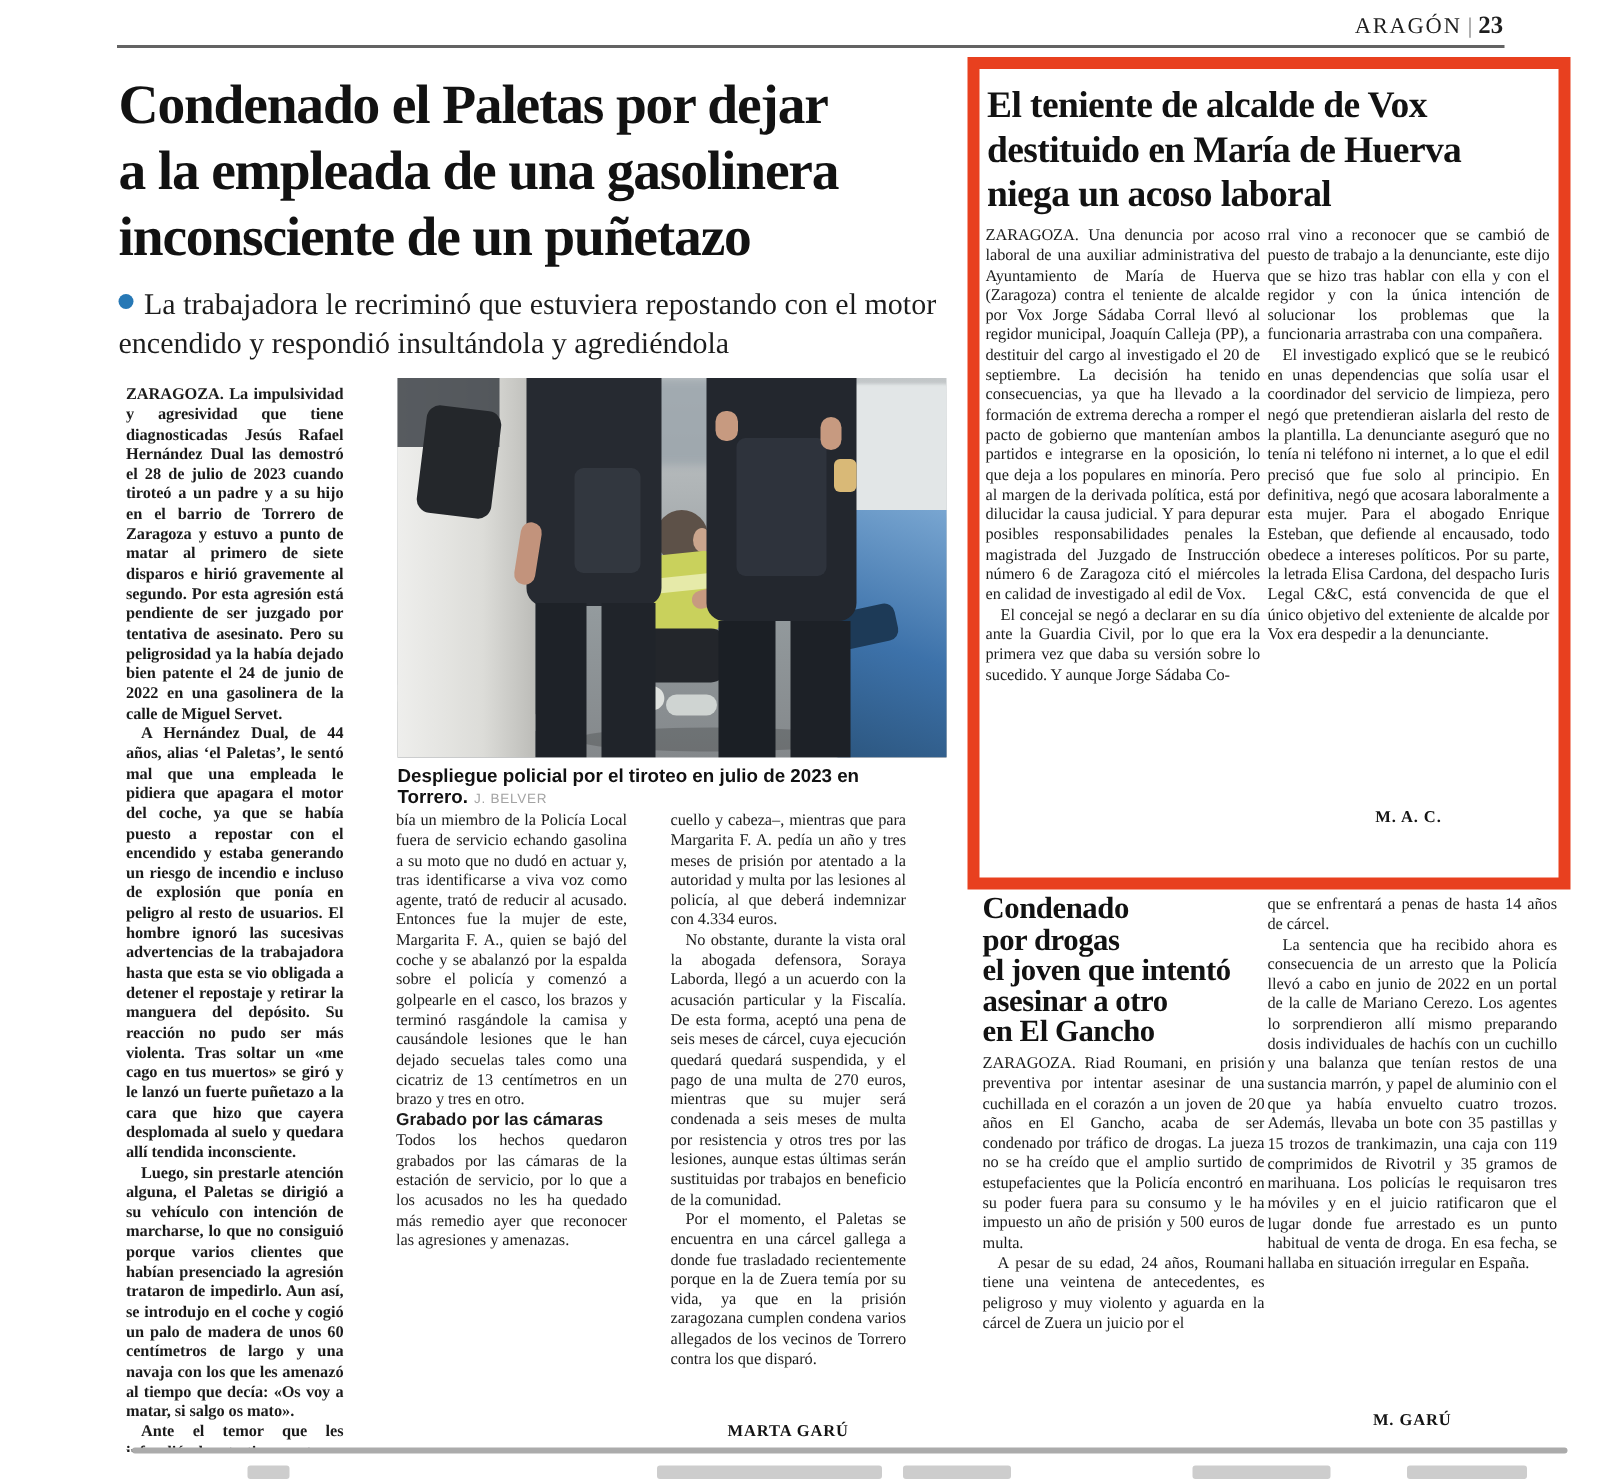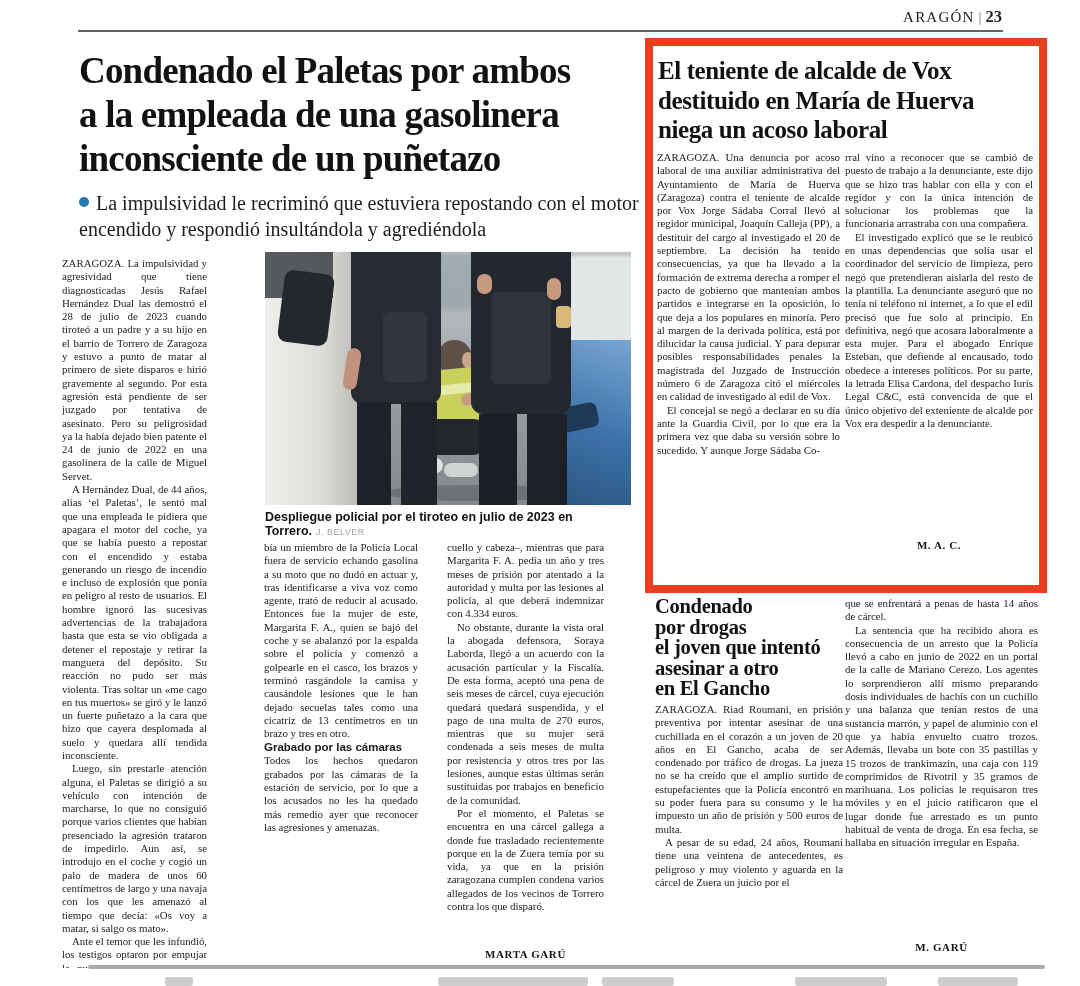--- a/index.html
+++ b/index.html
@@ -17,21 +17,21 @@
   .hdr-rule { position:absolute; left:78px; top:30px; width:925px; height:2px; background:#636363; }
   
   .m-headline { position:absolute; left:79px; top:49px; width:575px; }
   .m-headline div { font-size:37px; line-height:44px; font-weight:bold; letter-spacing:-0.8px; color:#121212; white-space:nowrap; }
   .standfirst { position:absolute; left:79px; top:191px; width:578px; font-size:20px; line-height:25.5px; color:#1d1d1d; }
   .bullet { display:inline-block; width:10px; height:10px; border-radius:50%; background:#2778b5; margin-right:7px; vertical-align:3px; }
   .col { position:absolute; font-size:10.9px; line-height:13.3px; text-align:justify; letter-spacing:-0.05px; overflow:hidden; color:#1c1c1c; }
   .col p { margin:0; }
   .col p.ind { text-indent:10px; }
   .col-subhead { font-family:"Liberation Sans",sans-serif; font-weight:bold; font-size:11.5px; line-height:14px; margin-top:5px; letter-spacing:0; text-align:left; }
-  .col1 { left:62px;  top:257px; width:145px; height:711px; }
+  .col1 { left:84px;  top:257px; width:145px; height:711px;font-weight:bold; }
   .col2 { left:264px; top:541px; width:154px; height:428px; }
   .col3 { left:447px; top:541px; width:157px; height:404px; }
   .byline { position:absolute; text-align:center; font-weight:bold; font-size:11px; letter-spacing:0.6px; color:#141414; }
   .byline-main { left:447px; top:948px; width:157px; }
   
   .photo { position:absolute; left:265px; top:252px; width:366px; height:253px; overflow:hidden;
            background:linear-gradient(180deg,#c3c7c9 0%,#afb4b6 30%,#939a9d 62%,#84888b 100%); }
   .photo div { position:absolute; }
   .ph-crowd { left:168px; top:0; width:135px; height:58px; background:#9aa4ab; filter:blur(3px); opacity:.8; }
   .ph-car-white { left:293px; top:4px; width:78px; height:88px; background:#e2e6e7; border-radius:6px; filter:blur(1px); }
@@ -93,26 +93,26 @@
 <body>
 
 <div class="page">
 
   <div class="hdr-right">
     <span class="sec">ARAGÓN</span><span class="sep">|</span><span class="pg">23</span>
   </div>
   <div class="hdr-rule"></div>
 
   <div class="m-headline">
-    <div>Condenado el Paletas por ambos</div>
+    <div>Condenado el Paletas por dejar</div>
     <div>a la empleada de una gasolinera</div>
     <div>inconsciente de un puñetazo</div>
   </div>
   <div class="standfirst">
-    <span class="bullet"></span><span>La impulsividad le recriminó que estuviera repostando con el motor encendido y respondió insultándola y agrediéndola</span>
+    <span class="bullet"></span><span>La trabajadora le recriminó que estuviera repostando con el motor encendido y respondió insultándola y agrediéndola</span>
   </div>
 
   <div class="photo">
     <div class="ph-crowd"></div>
     <div class="ph-car-white"></div>
     <div class="ph-roadline"></div>
     <div class="ph-shadow"></div>
     <div class="ph-van"></div>
     <div class="ph-van-window"></div>
     <div class="ph-van-mirror"></div>

